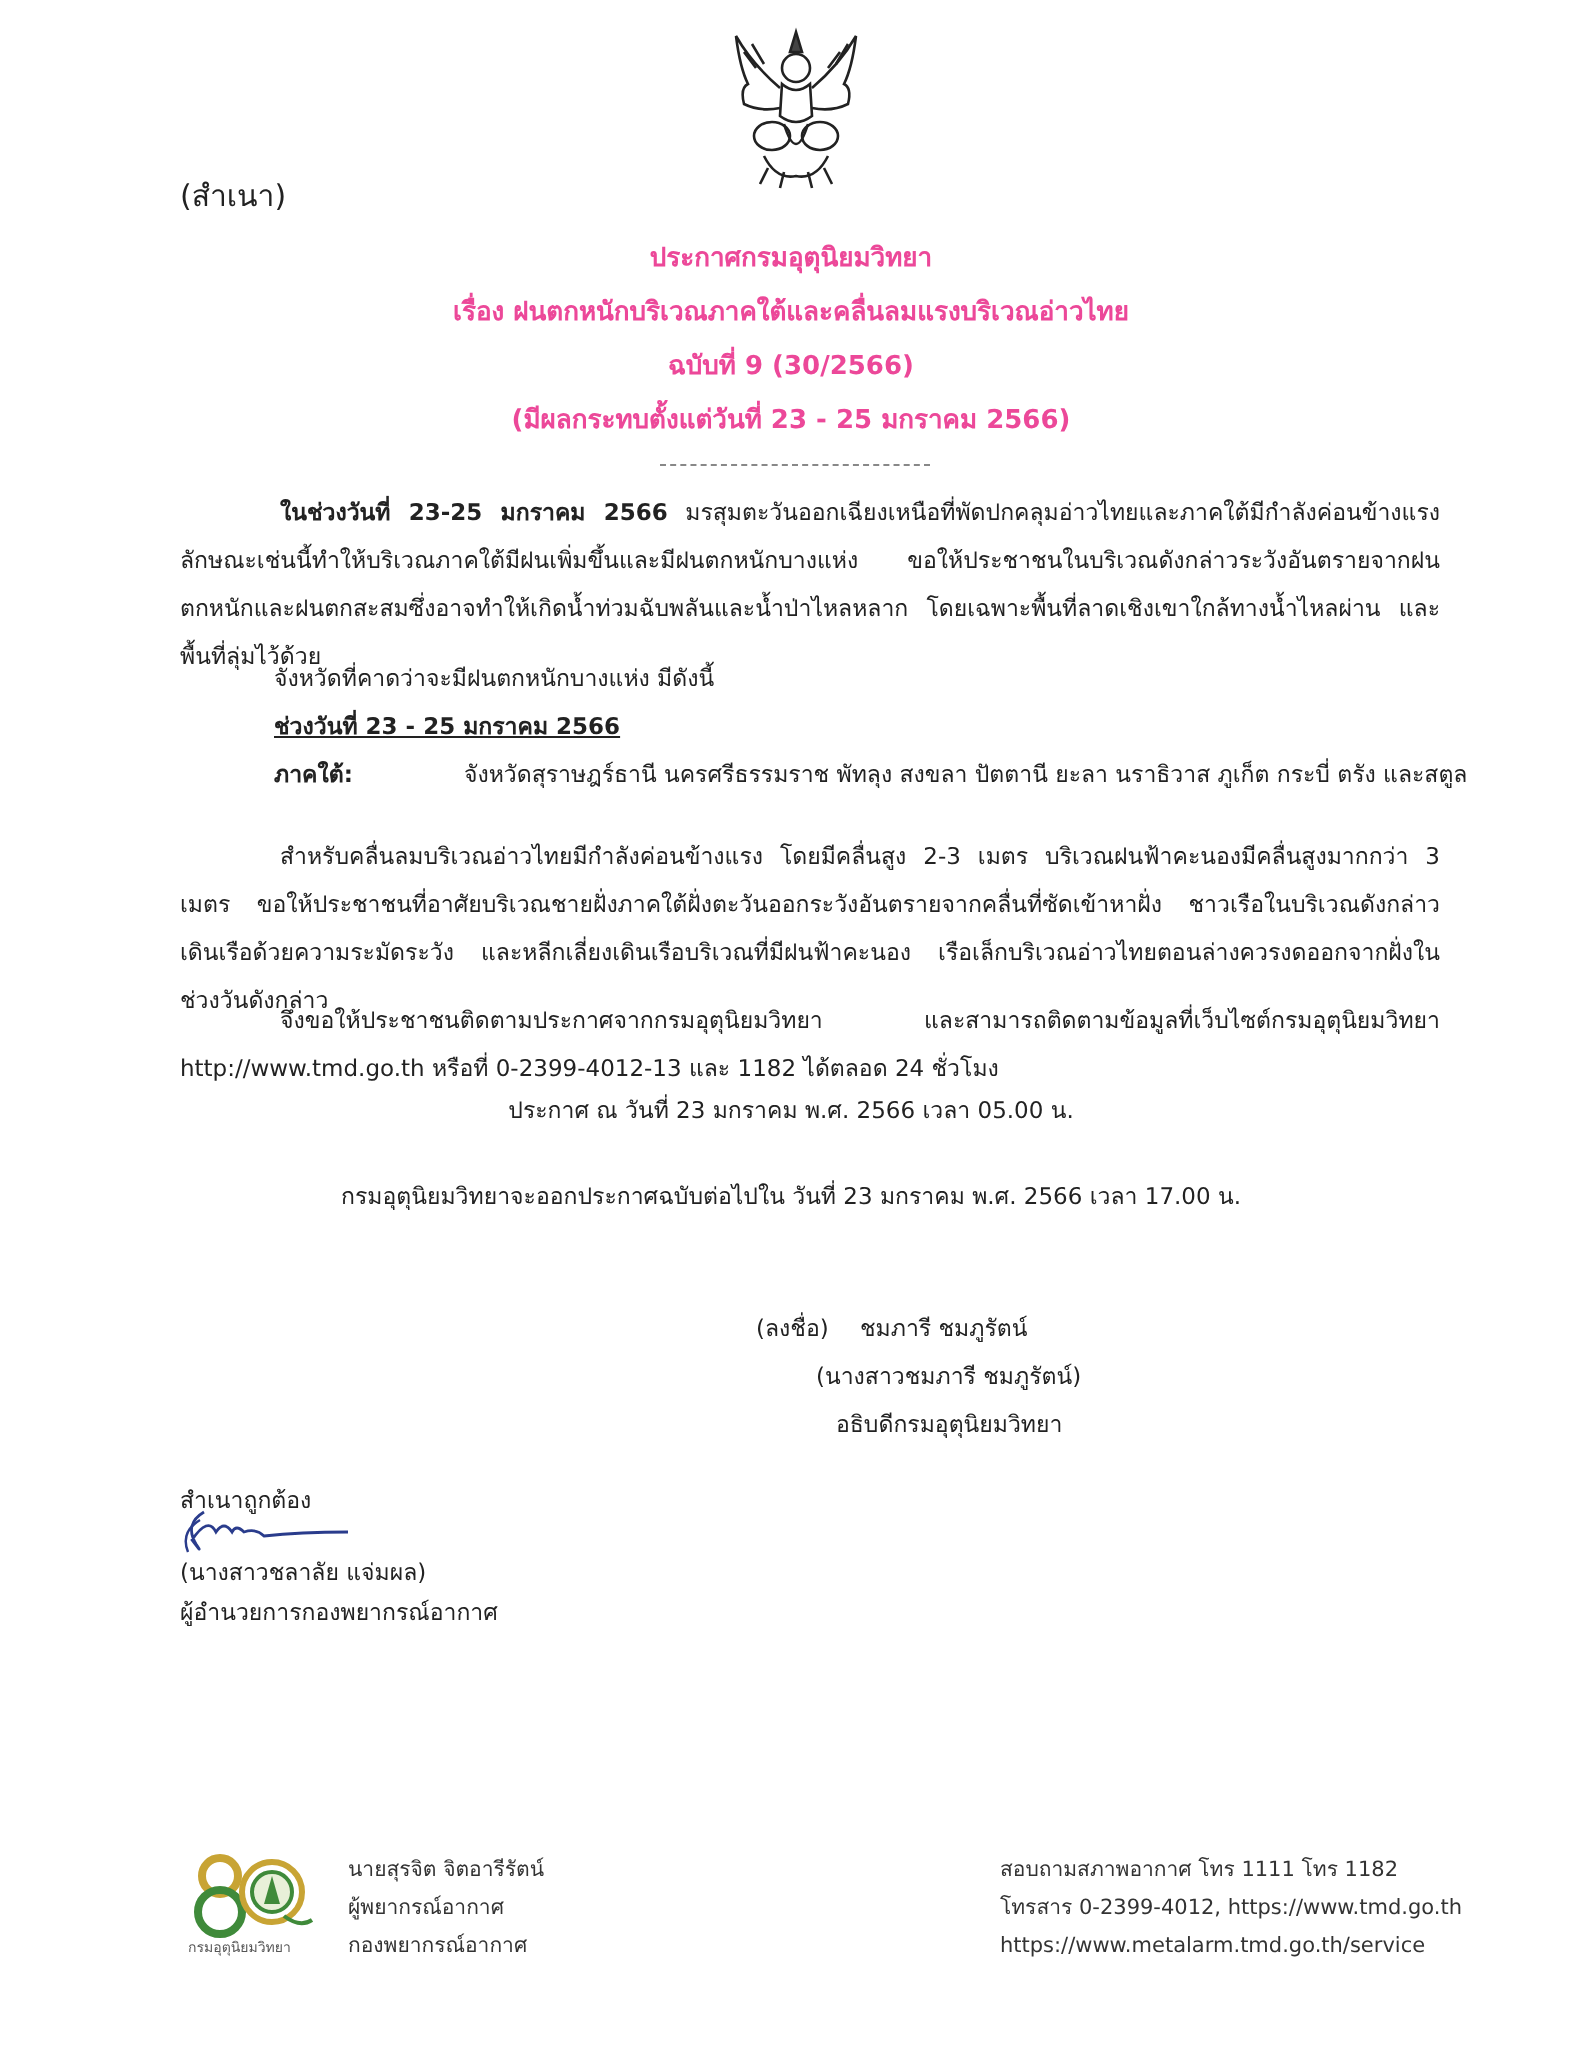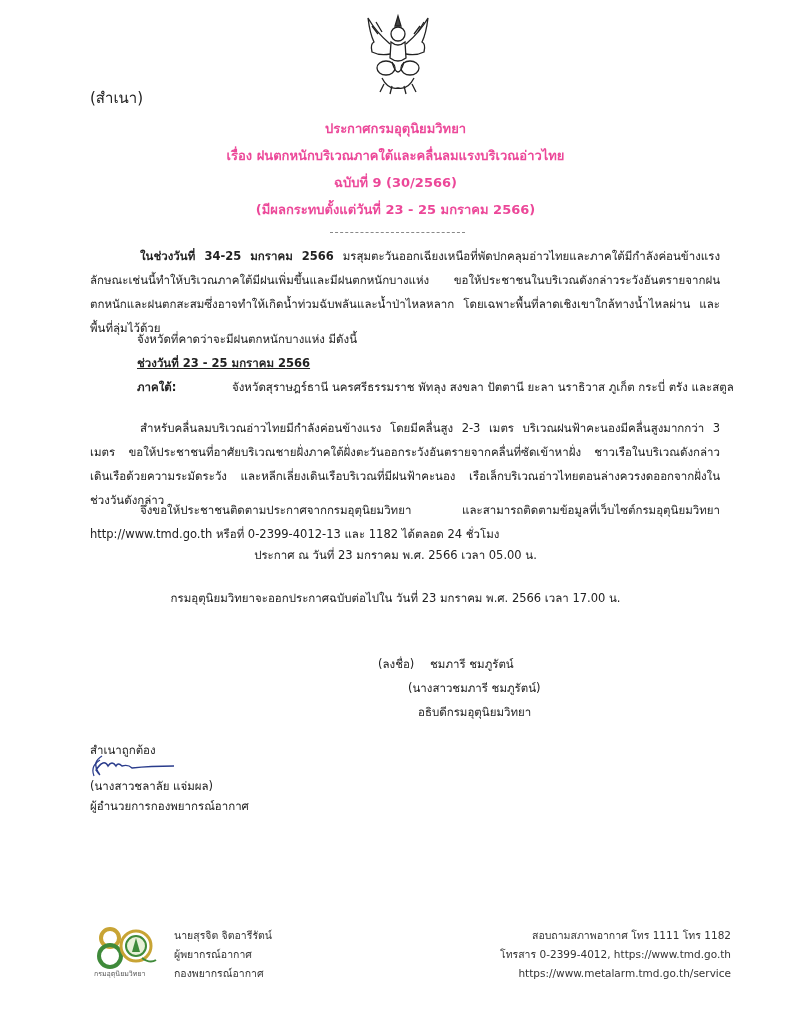--- a/index.html
+++ b/index.html
@@ -14,21 +14,21 @@
   .hdr { left: 0; width: 791px; text-align: center; font-weight: bold; font-size: 13px; color: #ec4899; }
   .divider { left: 330px; top: 232px; width: 135px; border-top: 1px dashed #888; }
   .para { left: 90px; width: 630px; font-size: 11.5px; line-height: 24px; color: #222; text-align: justify; }
   .indent { text-indent: 50px; }
   .line { font-size: 11.5px; color: #222; white-space: nowrap; }
   .bold { font-weight: bold; }
   .ul { text-decoration: underline; font-weight: bold; }
   .center { left: 0; width: 791px; text-align: center; font-size: 11.5px; color: #222; }
   .sig { font-size: 11.5px; color: #222; white-space: nowrap; }
   .footer-text { font-size: 10.5px; color: #333; line-height: 19px; white-space: nowrap; }
-  .right { text-align: right; margin-left: 20px; }
+  .right { text-align: left; margin-left: 20px; }
 </style>
 </head>
 <body>
 
 <div class="abs garuda">
   <svg width="72" height="84" viewBox="0 0 72 84">
     <g fill="none" stroke="#222" stroke-width="1.3">
       <path d="M36 4 L33 14 L39 14 Z" fill="#444"></path>
       <circle cx="36" cy="22" r="7"></circle>
       <path d="M29 30 Q36 36 43 30 L44 46 Q36 52 28 46 Z"></path>
@@ -47,21 +47,21 @@
 <div class="abs copy-label">(สำเนา)</div>
 
 <div class="abs hdr" style="top:118px;">ประกาศกรมอุตุนิยมวิทยา</div>
 <div class="abs hdr" style="top:145px;">เรื่อง ฝนตกหนักบริเวณภาคใต้และคลื่นลมแรงบริเวณอ่าวไทย</div>
 <div class="abs hdr" style="top:172px;">ฉบับที่ 9 (30/2566)</div>
 <div class="abs hdr" style="top:199px;">(มีผลกระทบตั้งแต่วันที่ 23 - 25 มกราคม 2566)</div>
 
 <div class="abs divider"></div>
 
 <div class="abs para indent" style="top:244px;">
-  <span class="bold">ในช่วงวันที่ 34-25 มกราคม 2566</span><span> มรสุมตะวันออกเฉียงเหนือที่พัดปกคลุมอ่าวไทยและภาคใต้มีกำลังค่อนข้างแรง ลักษณะเช่นนี้ทำให้บริเวณภาคใต้มีฝนเพิ่มขึ้นและมีฝนตกหนักบางแห่ง ขอให้ประชาชนในบริเวณดังกล่าวระวังอันตรายจากฝนตกหนักและฝนตกสะสมซึ่งอาจทำให้เกิดน้ำท่วมฉับพลันและน้ำป่าไหลหลาก โดยเฉพาะพื้นที่ลาดเชิงเขาใกล้ทางน้ำไหลผ่าน และพื้นที่ลุ่มไว้ด้วย</span>
+  <span class="bold">ในช่วงวันที่ 23-25 มกราคม 2566</span><span> มรสุมตะวันออกเฉียงเหนือที่พัดปกคลุมอ่าวไทยและภาคใต้มีกำลังค่อนข้างแรง ลักษณะเช่นนี้ทำให้บริเวณภาคใต้มีฝนเพิ่มขึ้นและมีฝนตกหนักบางแห่ง ขอให้ประชาชนในบริเวณดังกล่าวระวังอันตรายจากฝนตกหนักและฝนตกสะสมซึ่งอาจทำให้เกิดน้ำท่วมฉับพลันและน้ำป่าไหลหลาก โดยเฉพาะพื้นที่ลาดเชิงเขาใกล้ทางน้ำไหลผ่าน และพื้นที่ลุ่มไว้ด้วย</span>
 </div>
 
 <div class="abs line" style="left:137px; top:330px;">จังหวัดที่คาดว่าจะมีฝนตกหนักบางแห่ง มีดังนี้</div>
 <div class="abs line ul" style="left:137px; top:354px;">ช่วงวันที่ 23 - 25 มกราคม 2566</div>
 <div class="abs line bold" style="left:137px; top:378px;">ภาคใต้:</div>
 <div class="abs line" style="left:232px; top:378px;">จังหวัดสุราษฎร์ธานี นครศรีธรรมราช พัทลุง สงขลา ปัตตานี ยะลา นราธิวาส ภูเก็ต กระบี่ ตรัง และสตูล</div>
 
 <div class="abs para indent" style="top:416px;">สำหรับคลื่นลมบริเวณอ่าวไทยมีกำลังค่อนข้างแรง โดยมีคลื่นสูง 2-3 เมตร บริเวณฝนฟ้าคะนองมีคลื่นสูงมากกว่า 3 เมตร ขอให้ประชาชนที่อาศัยบริเวณชายฝั่งภาคใต้ฝั่งตะวันออกระวังอันตรายจากคลื่นที่ซัดเข้าหาฝั่ง ชาวเรือในบริเวณดังกล่าวเดินเรือด้วยความระมัดระวัง และหลีกเลี่ยงเดินเรือบริเวณที่มีฝนฟ้าคะนอง เรือเล็กบริเวณอ่าวไทยตอนล่างควรงดออกจากฝั่งในช่วงวันดังกล่าว</div>
 
 <div class="abs para indent" style="top:498px;">

